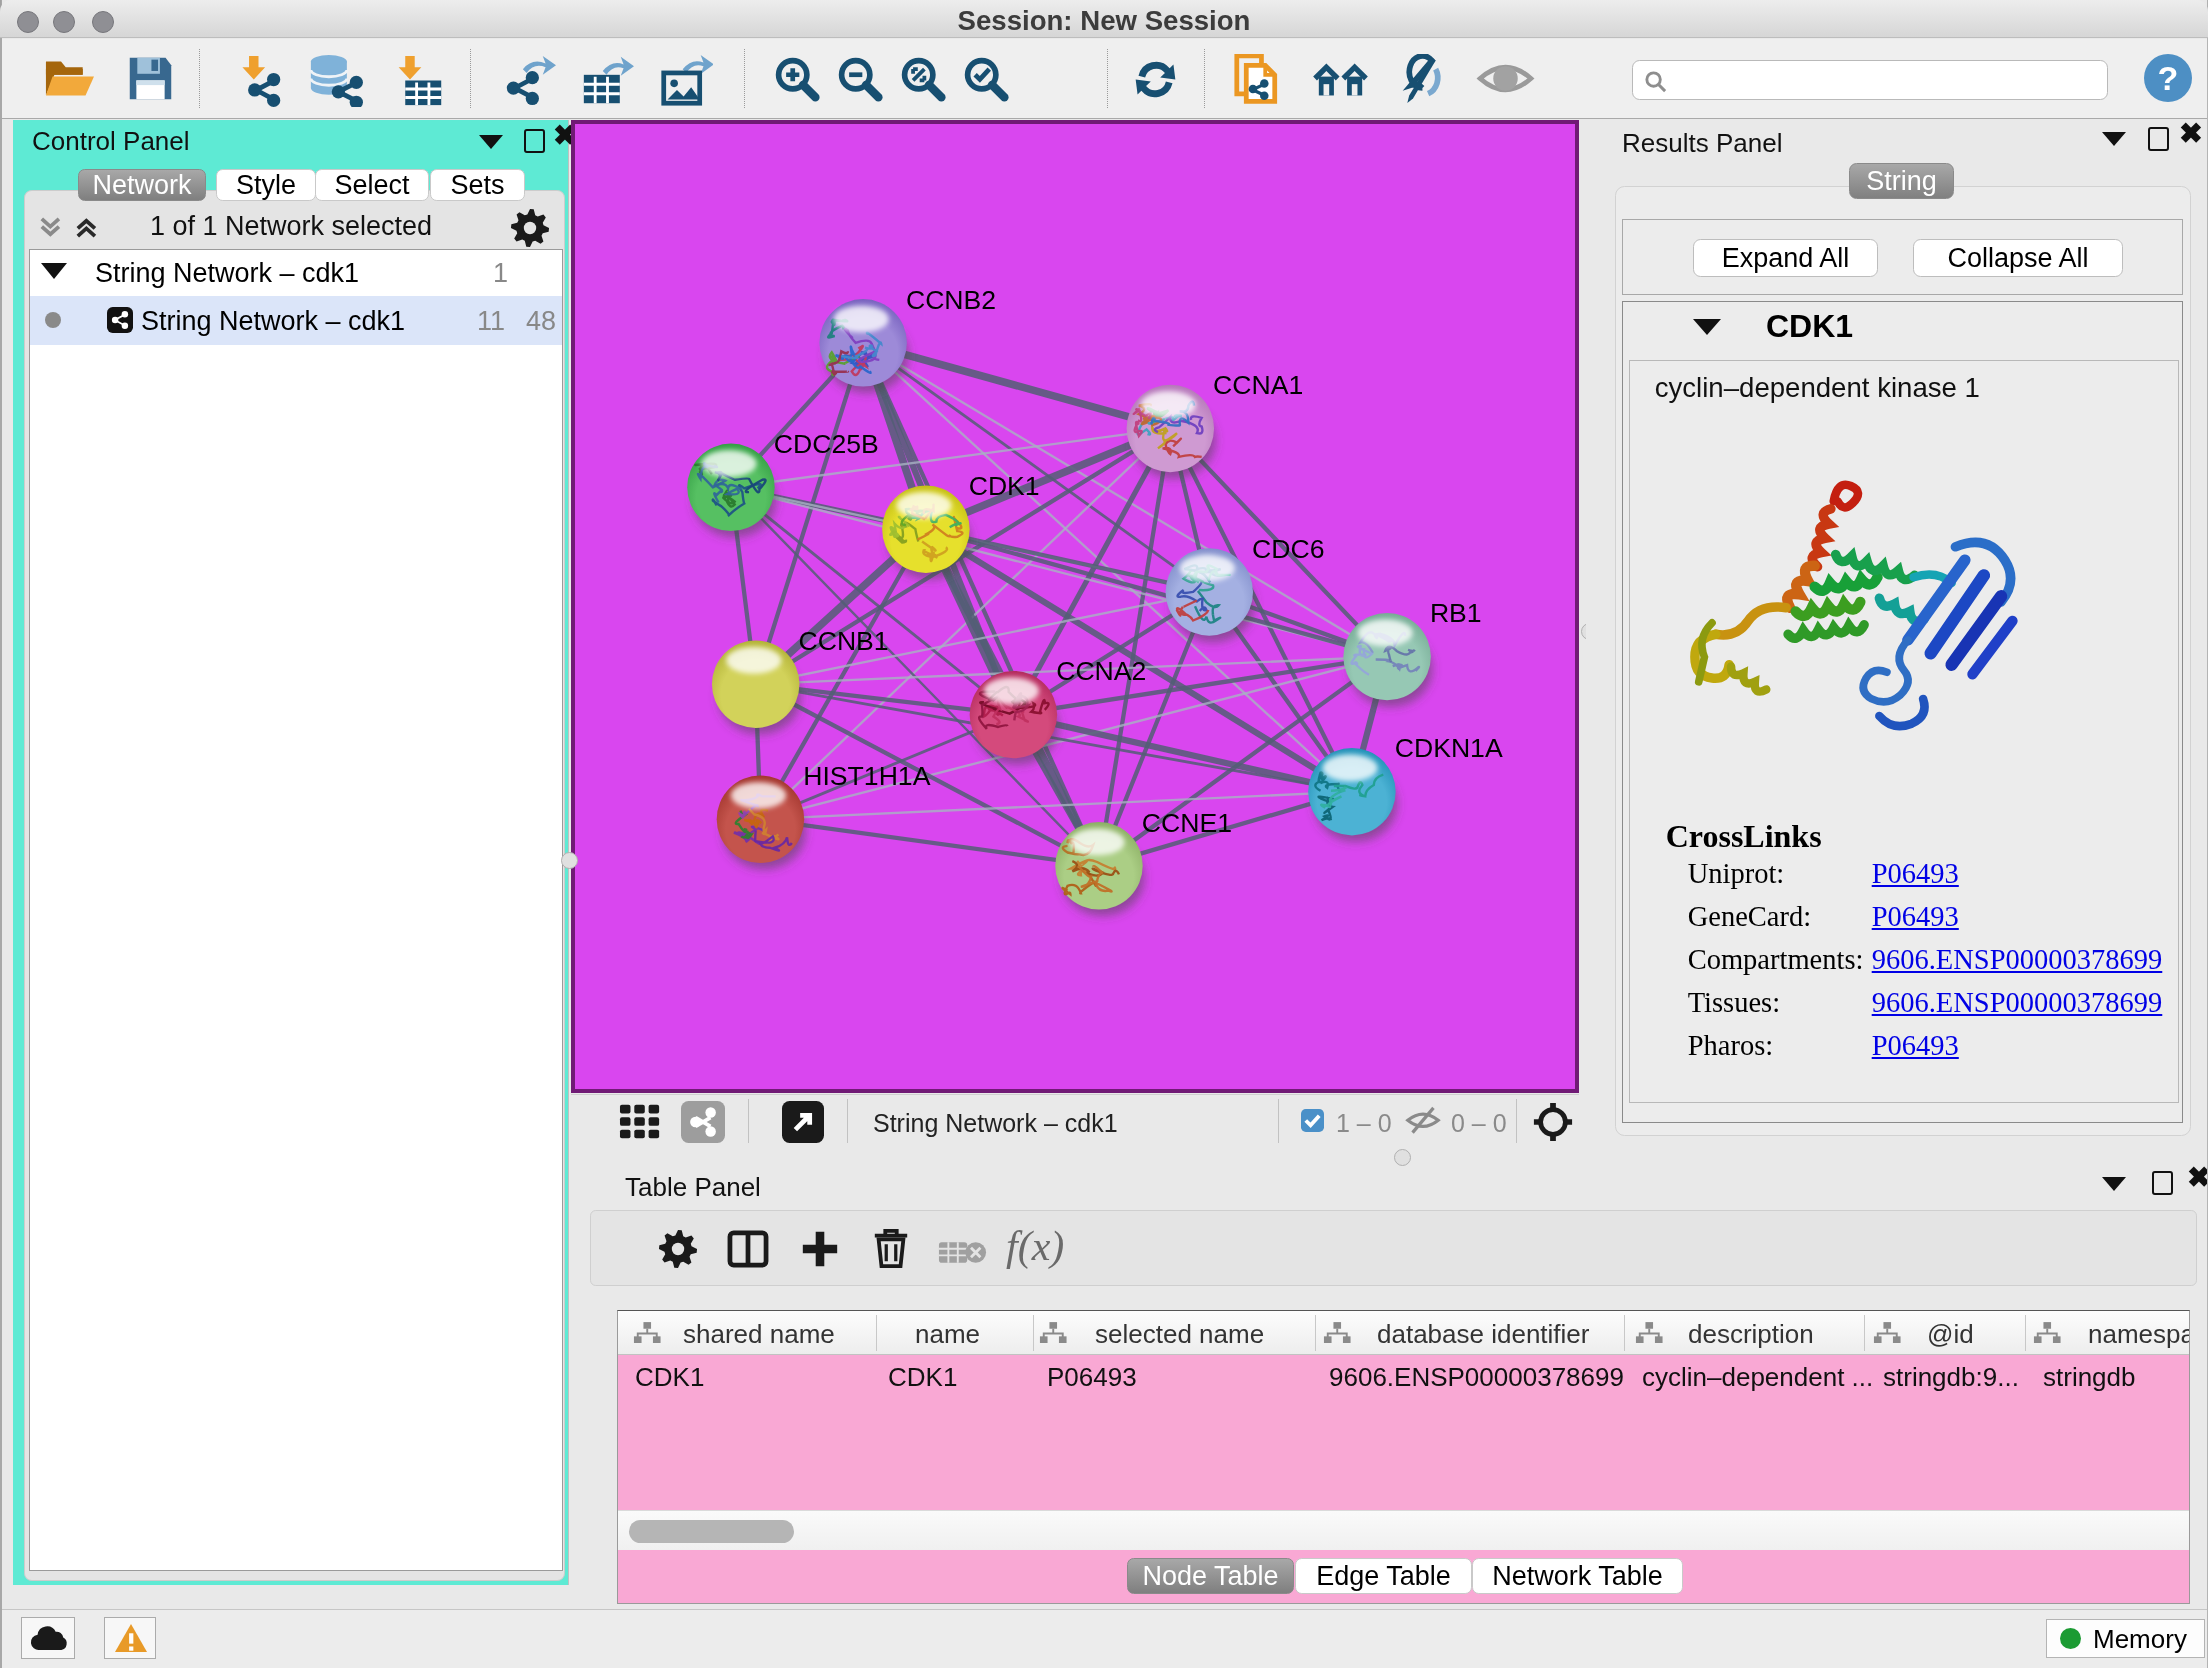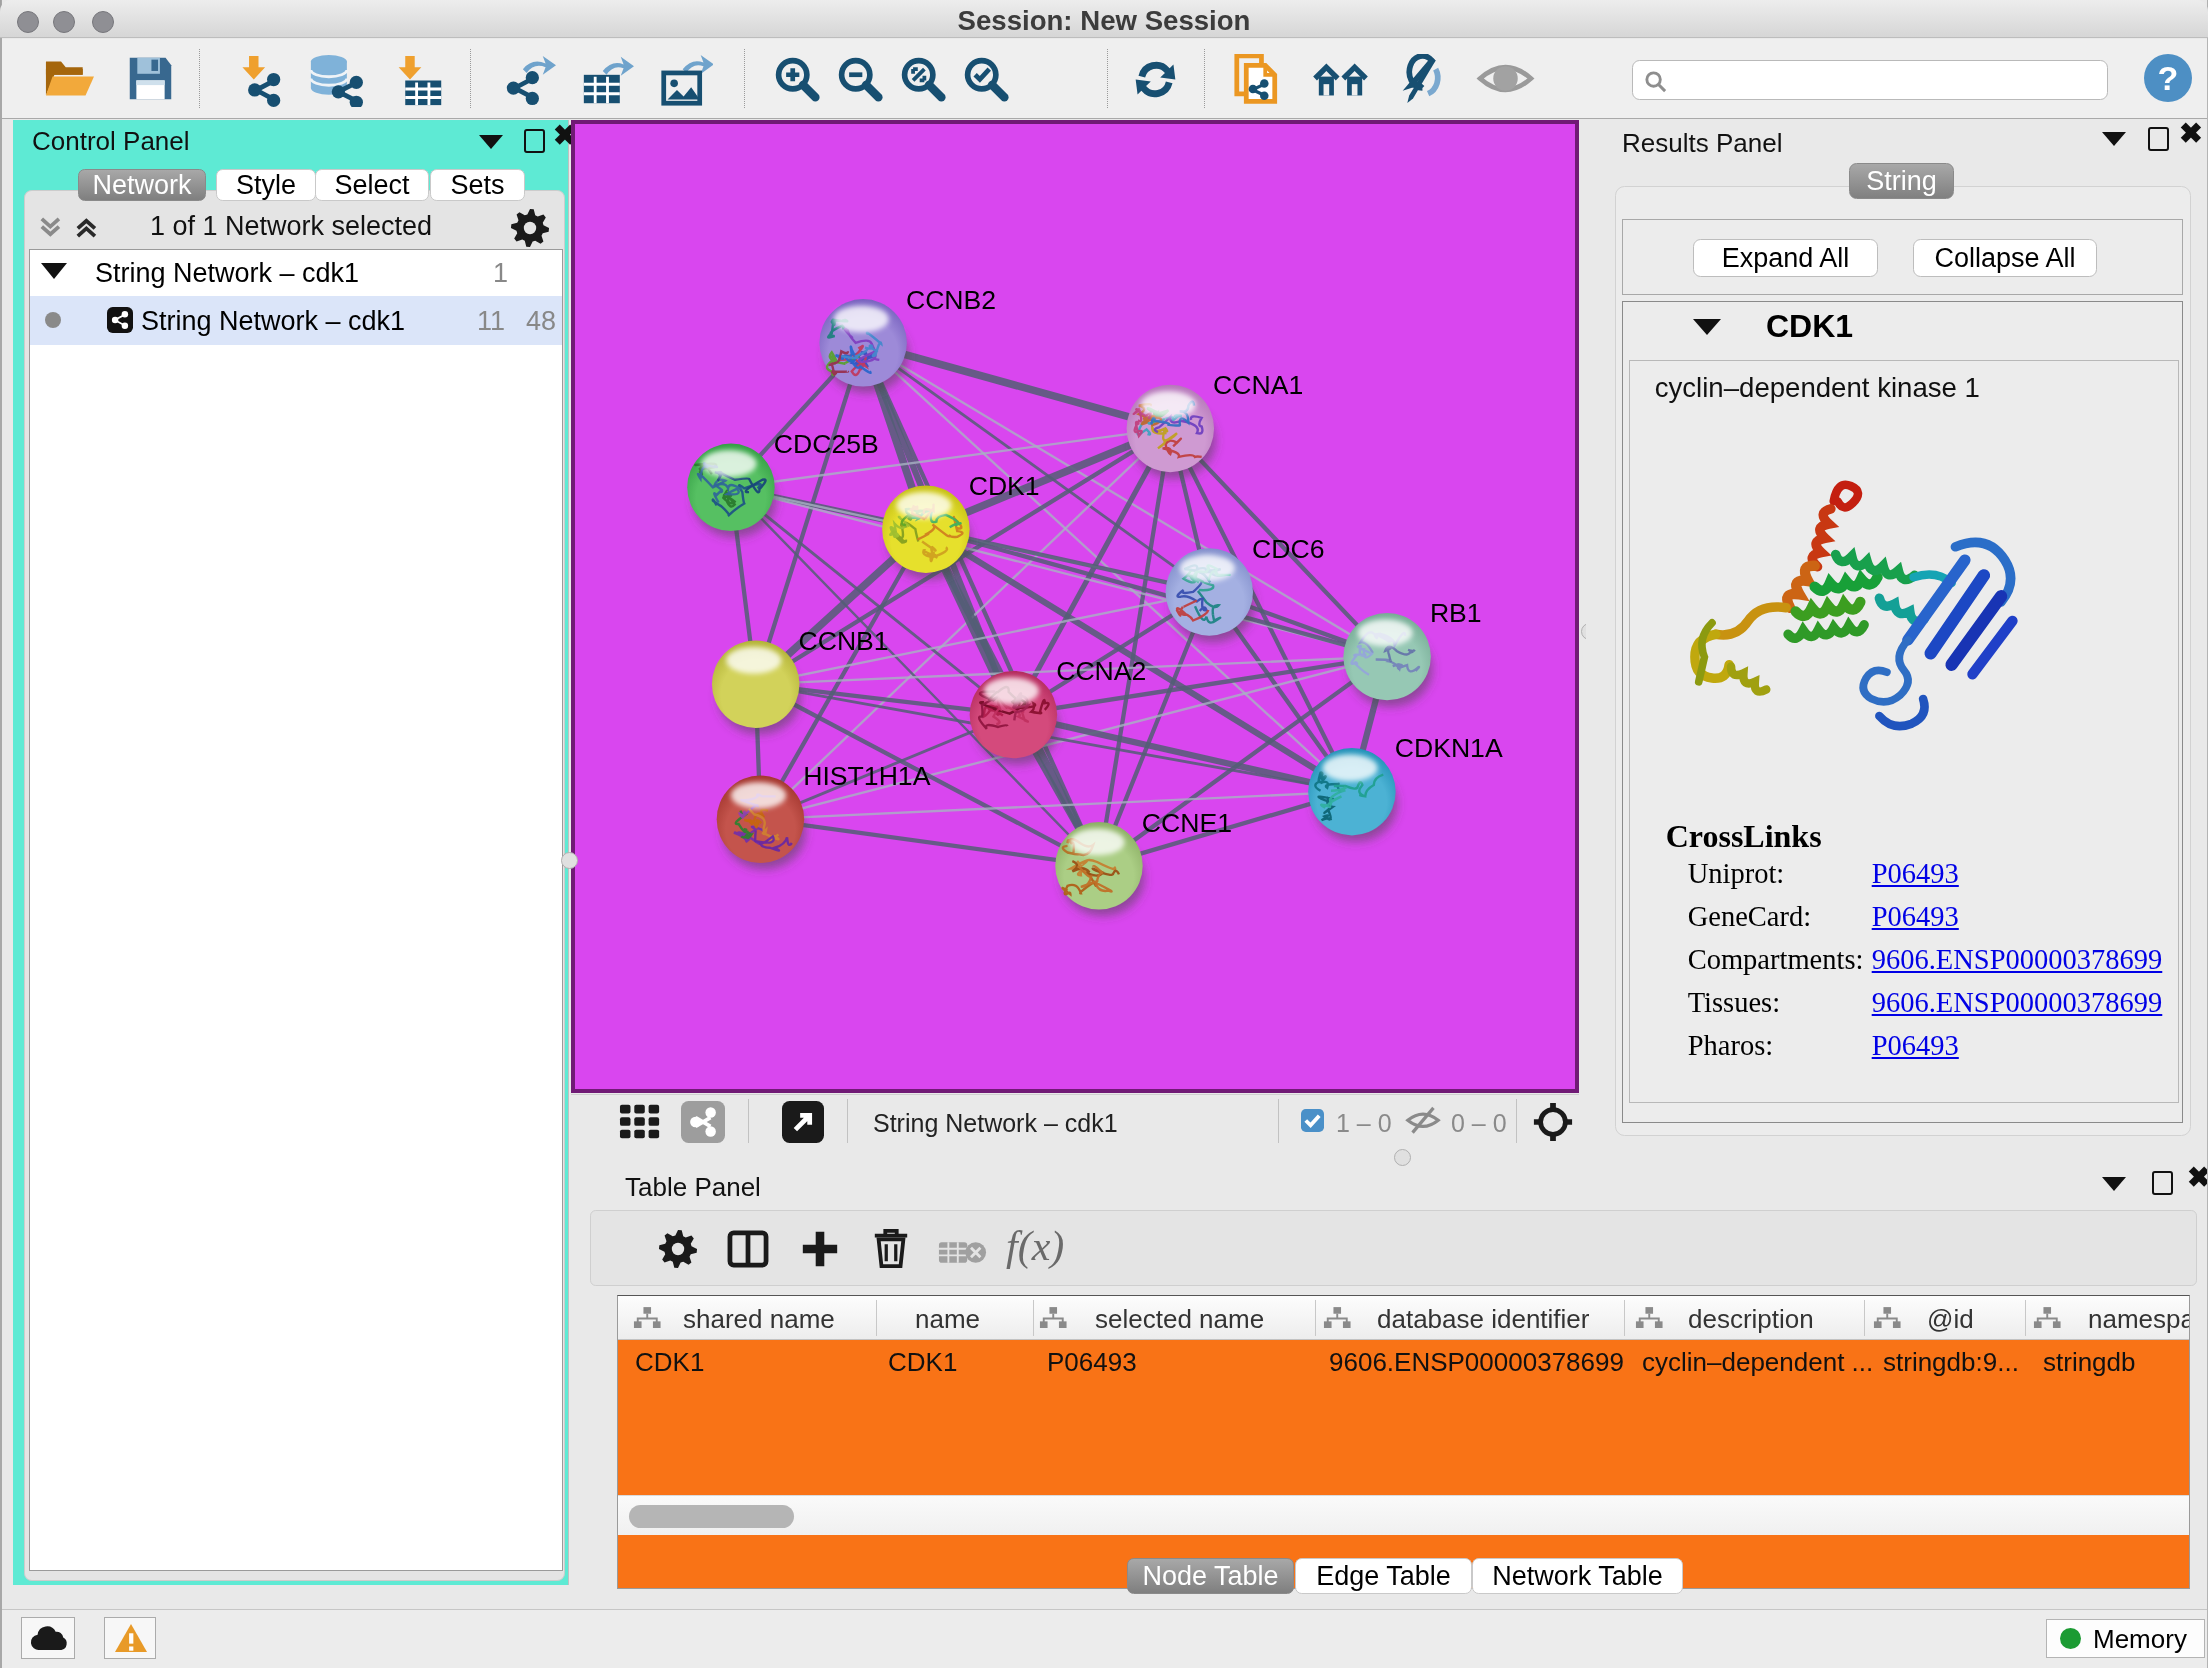--- a/index.html
+++ b/index.html
@@ -571,21 +571,21 @@
   <div class="abs" style="left:516px;top:12.4px"><span class="ptri"></span></div>
   <div class="abs psq" style="left:562px;top:6.7px"></div>
   <div class="abs px" style="left:593px;top:-2.9px">✖</div>
 
   <div class="abs" style="left:28.5px;top:66px;width:576px;height:950px;background:#ececec;border:1px solid #d2d2d2;border-radius:9.5px"></div>
 
   <div class="abs" style="left:263px;top:43px;width:105px;height:36px;background:linear-gradient(#a8a8a8,#808080);border:1px solid #8a8a8a;border-radius:7.6px;color:#fff;font-size:27px;text-align:center;line-height:34px">String</div>
 
   <div class="abs" style="left:36px;top:99px;width:561px;height:76px;background:#ececec;border:1px solid #a8a8a8">
     <div class="btn" style="left:70px;top:19px;width:185px;height:38px;line-height:36px">Expand All</div>
-    <div class="btn" style="left:290px;top:19px;width:184px;height:38px;line-height:36px">Collapse All</div>
+    <div class="btn" style="left:290px;top:19px;width:210px;height:38px;line-height:36px">Collapse All</div>
   </div>
 
   <div class="abs" style="left:36px;top:181px;width:561px;height:822px;background:#ececec;border:1px solid #8a8a8a">
     <span class="abs" style="left:70px;top:17px;width:0;height:0;border-left:14.3px solid transparent;border-right:14.3px solid transparent;border-top:16px solid #111"></span>
     <span class="abs" style="left:143px;top:5.7px;font-size:32px;font-weight:bold;color:#000">CDK1</span>
 
     <div class="abs" style="left:5.7px;top:58px;width:550px;height:743px;background:#ececec;border:1px solid #b8b8b8">
       <div class="abs" style="left:25px;top:11.4px;font-size:27.6px;color:#111">cyclin–dependent kinase 1</div>
       <div class="abs" style="left:44px;top:102px" id="ribbon">
         <svg width="347" height="296" viewBox="0 0 365 311">
@@ -654,21 +654,21 @@
         </g>
         <g stroke="#e4e4e4" stroke-width="2">
           <path d="M1 9 h30 M1 16 h30 M11 2 v22 M21 2 v22"></path>
         </g>
         <circle cx="40" cy="13" r="11" fill="#a0a0a0"></circle>
         <path d="M35 8 l10 10 M45 8 l-10 10" stroke="#e4e4e4" stroke-width="3"></path>
       </svg>
     <div class="abs" style="left:415px;top:11.4px;font-family:'Liberation Serif',serif;font-style:italic;font-size:42px;color:#6a6a6a">f(x)</div>
   </div>
 
-  <div class="abs" style="left:46px;top:129px;width:1573px;height:294px;background:#f97316;border:1.9px solid #555;border-bottom:1px solid #9a9a9a;border-left:1px solid #9a9a9a;border-right:1px solid #9a9a9a;overflow:hidden">
+  <div class="abs" style="left:46px;top:144px;width:1573px;height:294px;background:#f9a8d4;border:1.9px solid #555;border-bottom:1px solid #9a9a9a;border-left:1px solid #9a9a9a;border-right:1px solid #9a9a9a;overflow:hidden">
     <div class="abs" style="left:0;top:0;width:1571px;height:44px;background:linear-gradient(#fdfdfd,#ededed);border-bottom:1px solid #c2c2c2;font-size:26px;color:#333" id="thead">
       <svg style="position:absolute;left:15px;top:9.5px" width="28.5" height="25" viewBox="0 0 30 26">
           <g fill="#8a8a8a">
             <rect x="11" y="1" width="8" height="7"></rect>
             <rect x="1" y="16" width="8" height="7"></rect>
             <rect x="21" y="16" width="8" height="7"></rect>
             <path d="M14 8 h2 v4 h-2 z M4 12 h22 v2 h-22 z M4 12 h2 v5 h-2 z M24 12 h2 v5 h-2 z"></path>
           </g>
         </svg>
       <span class="abs" style="left:65px;top:7.6px">shared name</span>

